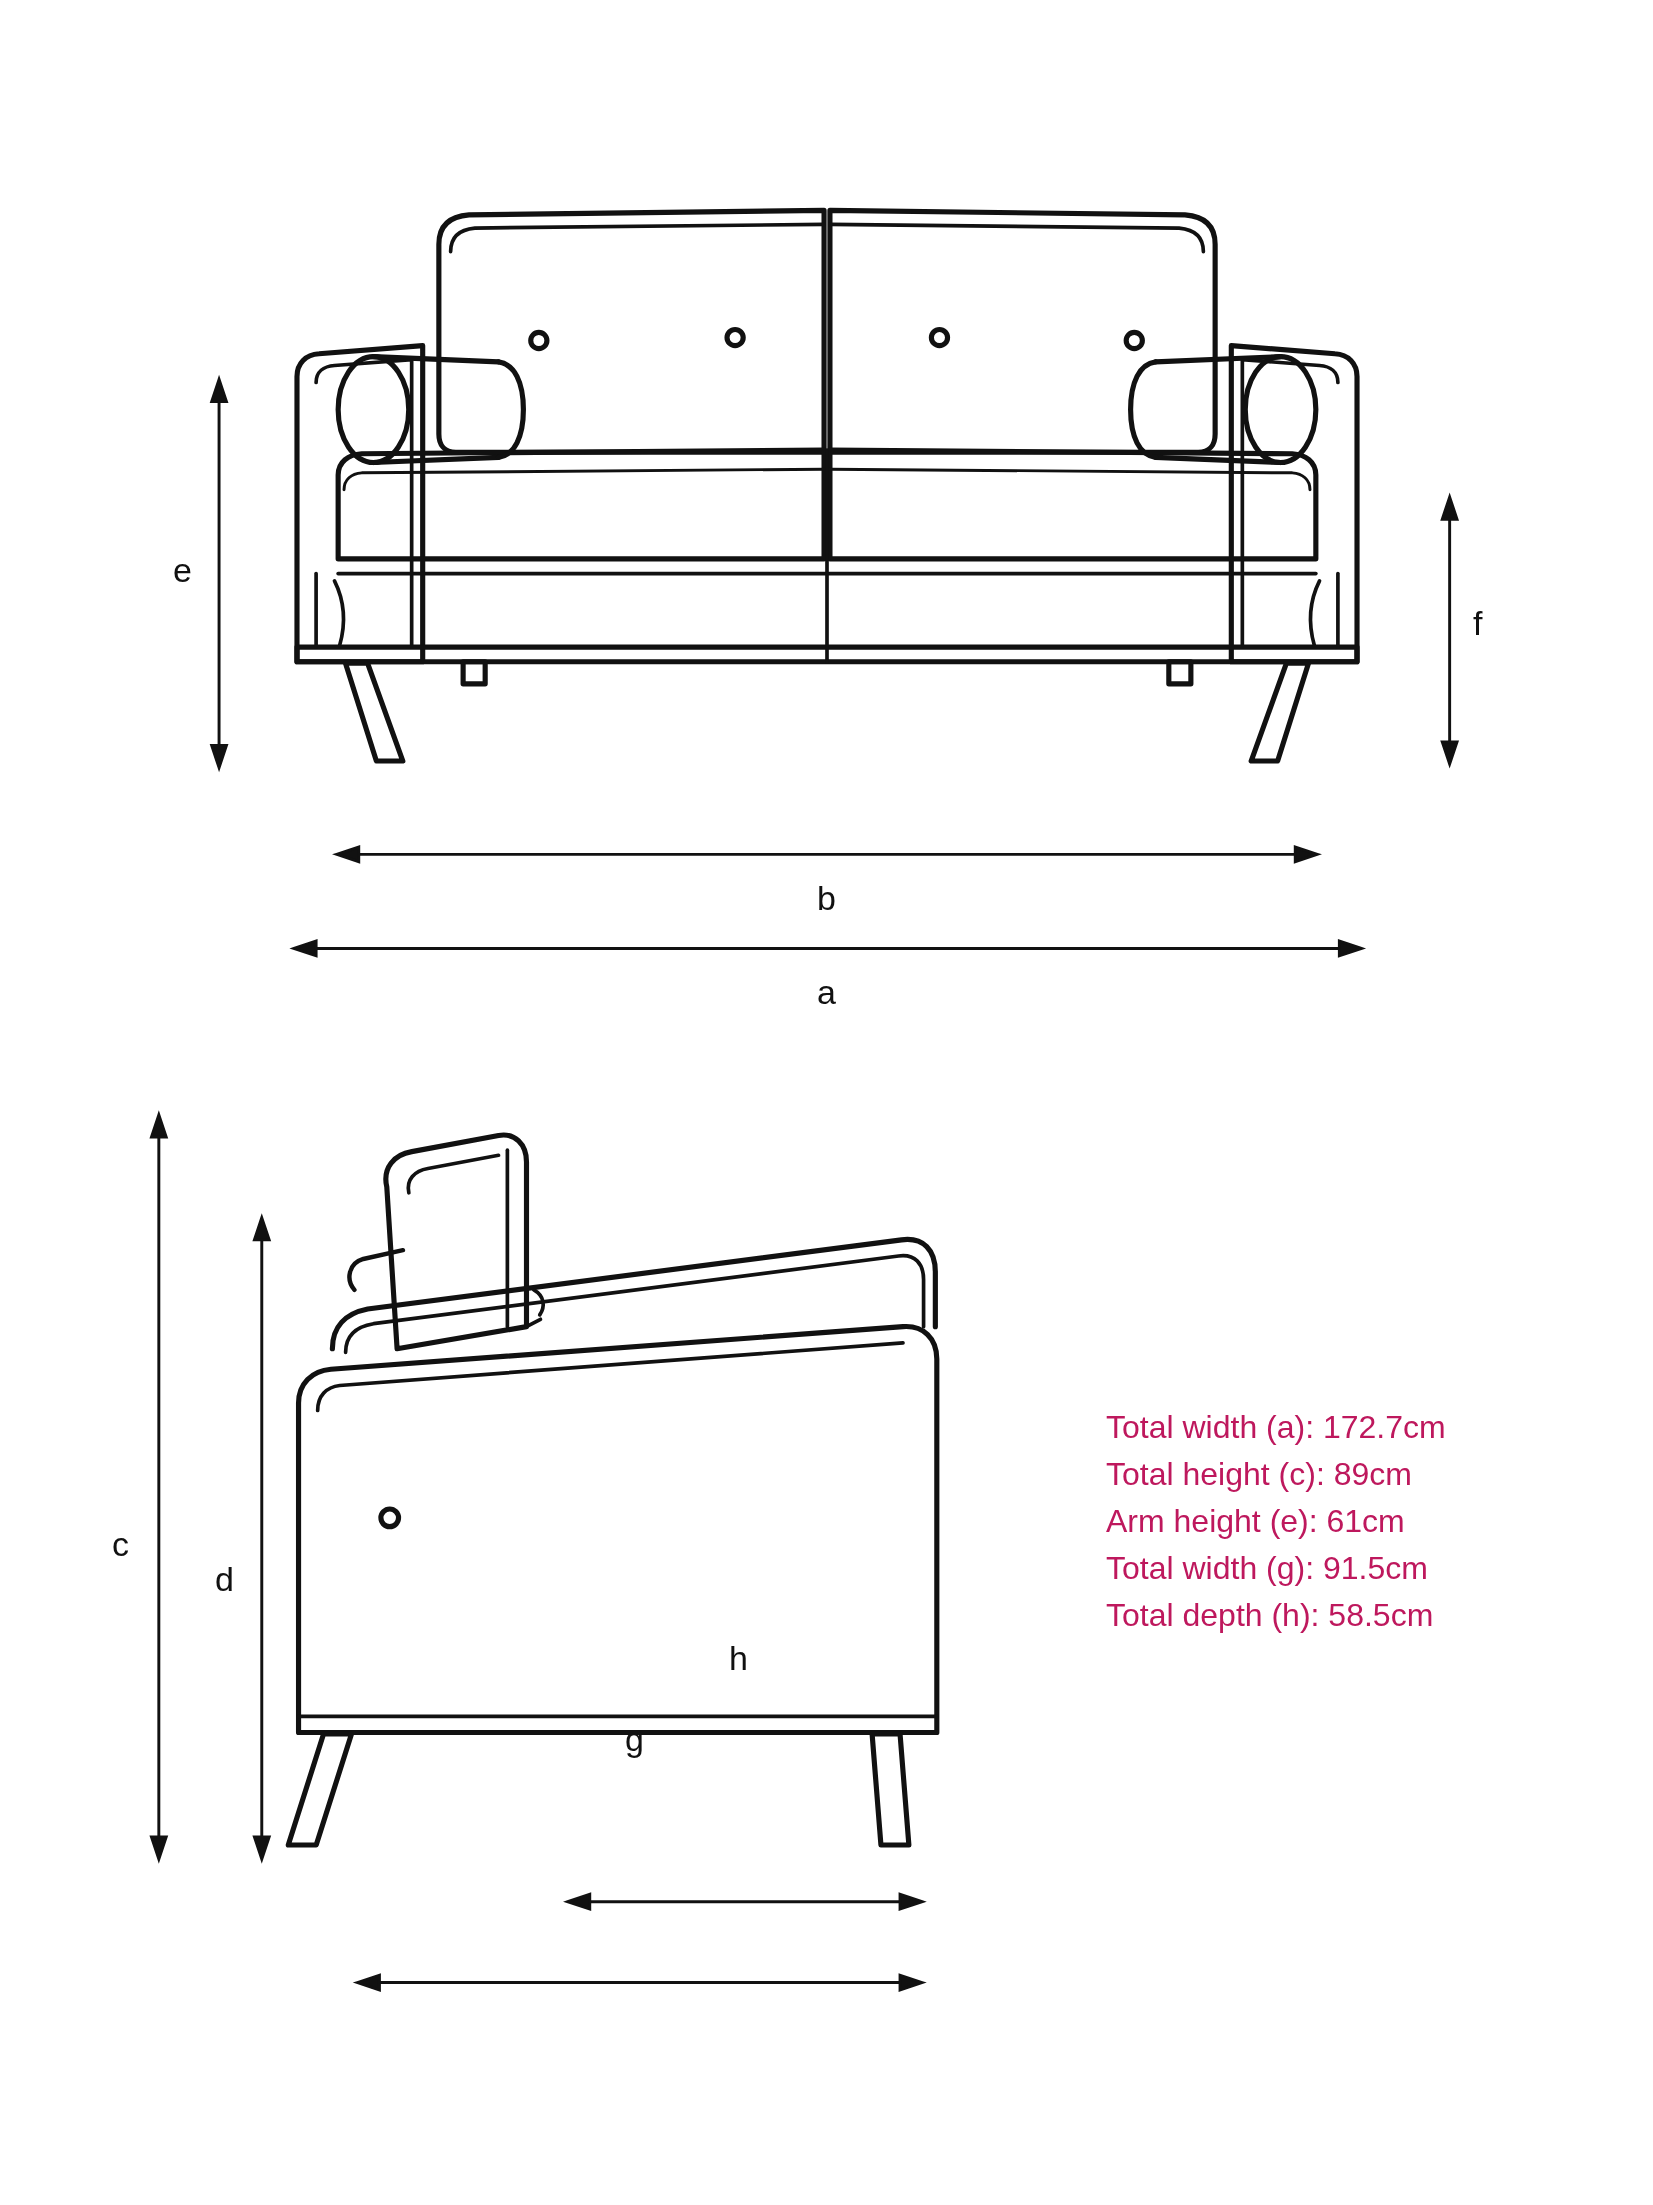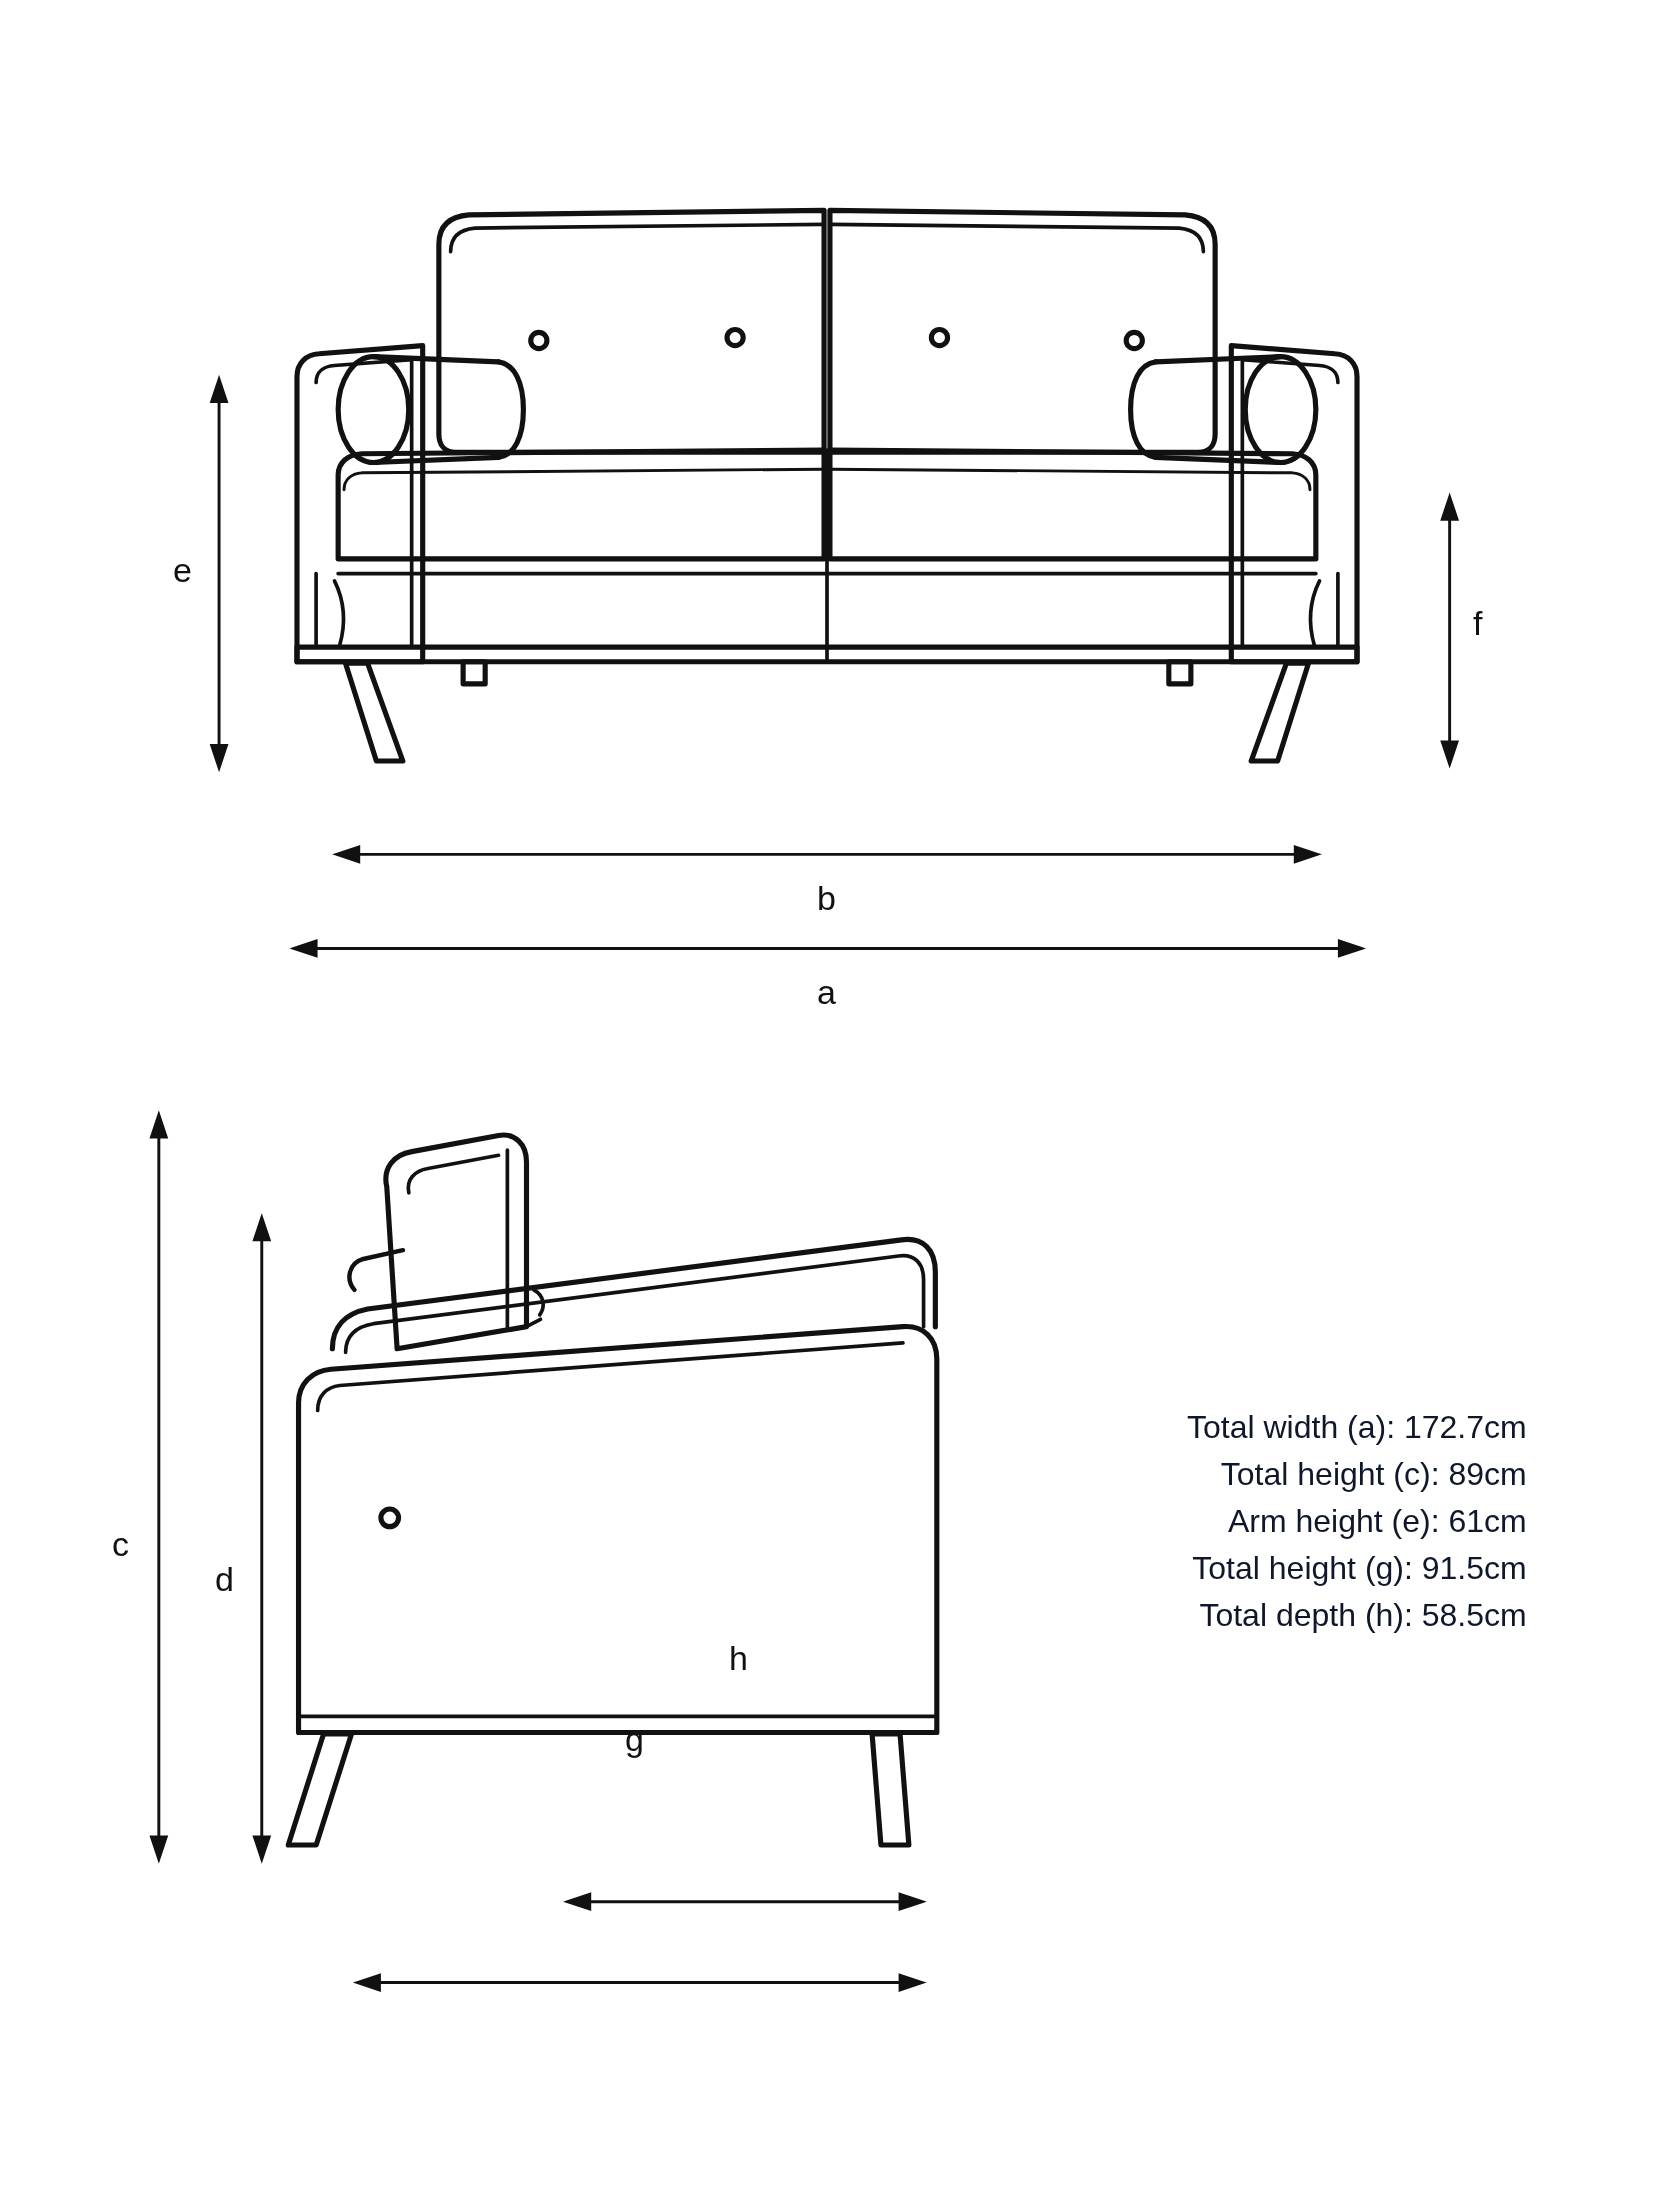--- a/index.html
+++ b/index.html
@@ -34,28 +34,27 @@
   .dim-label {
     position: absolute;
     font-size: 34px;
     color: #111111;
     font-family: "Liberation Sans", sans-serif;
     line-height: 1;
     white-space: nowrap;
   }
   #spec-list {
     position: absolute;
-    left: 1187px;
+    left: 1106px;
     top: 1404px;
     font-size: 32px;
     line-height: 1.47;
-    color: #0f172a;
+    color: #be185d;
     font-family: "Liberation Sans", sans-serif;
     white-space: nowrap;
-    text-align: right;
   }
   #spec-list div {
     padding: 0;
     margin: 0;
   }
 </style>
 </head>
 <body>
 
 <div id="diagram-root">
@@ -187,18 +186,18 @@
   <div class="dim-label" style="left:112px; top:1527px;">c</div>
   <div class="dim-label" style="left:215px; top:1562px;">d</div>
   <div class="dim-label" style="left:729px; top:1641px;">h</div>
   <div class="dim-label" style="left:625px; top:1722px;">g</div>
 
   
   <div id="spec-list">
     <div>Total width (a): 172.7cm</div>
     <div>Total height (c): 89cm</div>
     <div>Arm height (e): 61cm</div>
-    <div>Total height (g): 91.5cm</div>
+    <div>Total width (g): 91.5cm</div>
     <div>Total depth (h): 58.5cm</div>
   </div>
 
 </div>
 
 
 </body></html>

